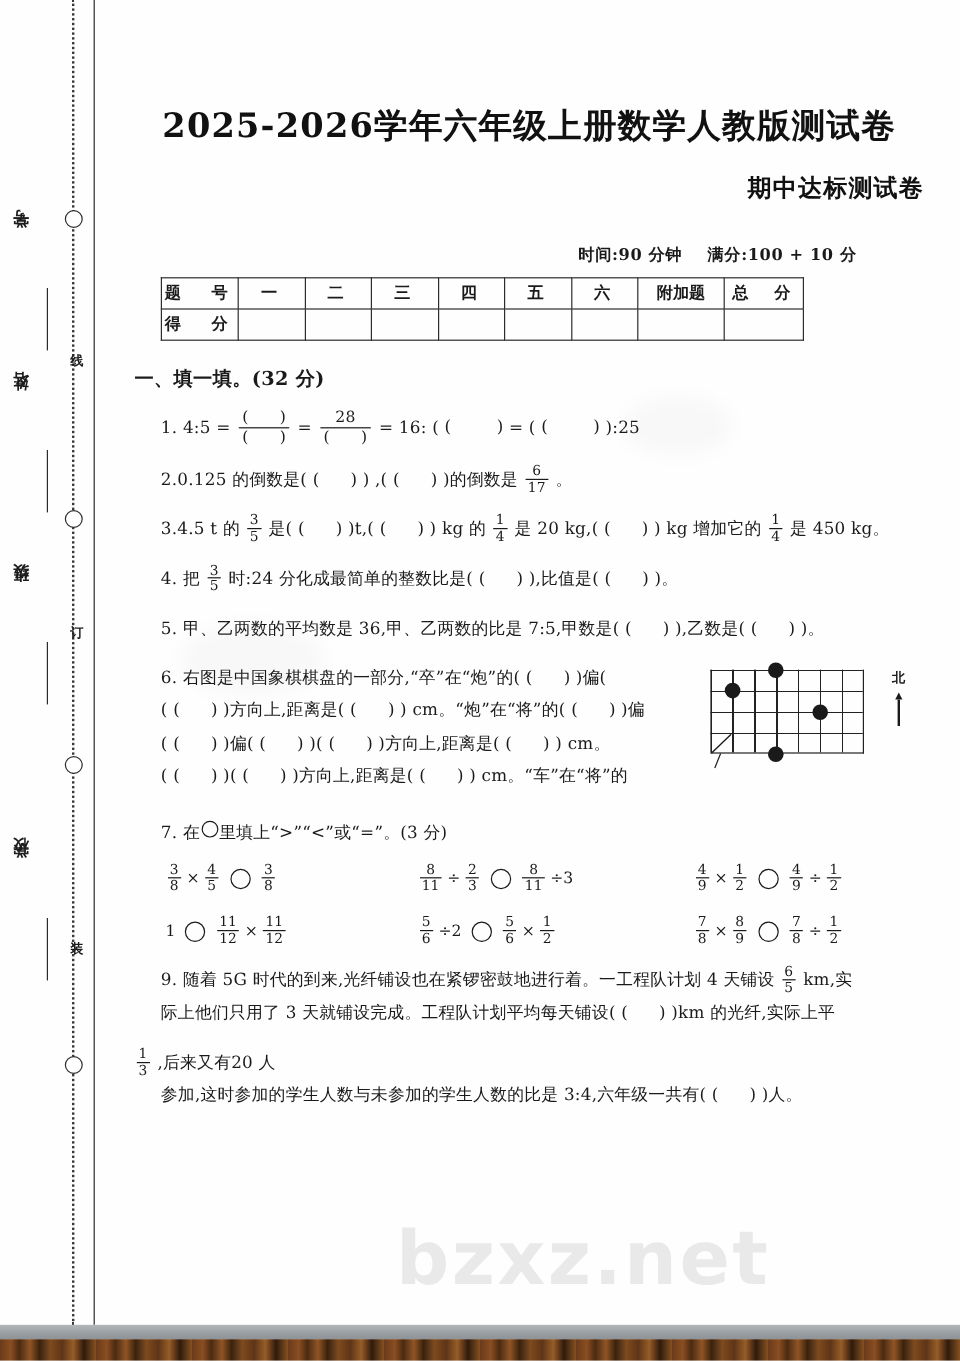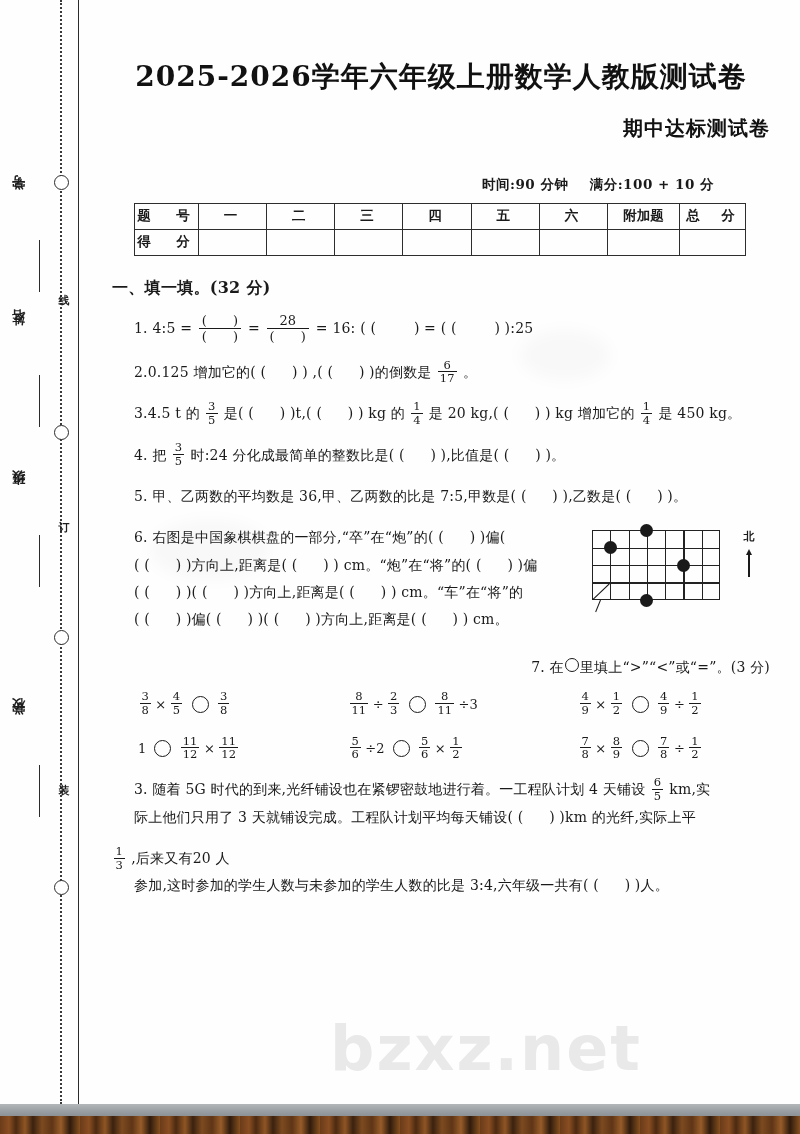--- a/index.html
+++ b/index.html
@@ -81,21 +81,21 @@
   }
 
   
   #content {
     position:absolute; left:96px; top:0; width:704px; height:1104px;
     padding:0 30px 0 16px;
   }
 
   
   #title-main {
-    margin-top:58px;
+    margin-top:86px;
     text-align:center;
     font-family:"DejaVu Serif","Liberation Serif",serif;
     font-weight:700;
     font-size:28px;
     letter-spacing:1px;
     color:#111;
   }
   #title-sub {
     margin-top:16px;
     text-align:right;
@@ -111,21 +111,21 @@
     text-align:right;
     font-size:13.5px; font-weight:700;
     padding-right:56px;
     letter-spacing:0.5px;
   }
   #meta-line span { margin-left:16px; }
 
   
   #score-table {
     margin:9px 0 0 22px;
-    width:612px;
+    width:536px;
     border-collapse:collapse;
     table-layout:fixed;
   }
   #score-table td {
     border:1.1px solid #2d2d2d;
     height:26px;
     text-align:center;
     vertical-align:middle;
     font-size:13.5px;
     font-weight:700;
@@ -355,21 +355,21 @@
         <span class="d">(&nbsp;&nbsp;&nbsp;&nbsp;&nbsp;&nbsp;)</span>
       </span>
       <span>= 16: (</span>
       <span class="blk wide" style="letter-spacing:0"><i></i></span>
       <span>= (</span>
       <span class="blk wide" style="letter-spacing:0"><i></i></span>
       <span>):25</span>
     </div>
 
     <div class="q q-indent">
-      <span>2.0.125 增加它的(</span>
+      <span>2.0.125 的倒数是(</span>
       <span class="blk" style="letter-spacing:0"><i></i></span>
       <span>) ,(</span>
       <span class="blk" style="letter-spacing:0"><i></i></span>
       <span>)的倒数是</span>
       <span class="frac">
         <span class="n">6</span>
         <span class="d">17</span>
       </span>
       <span>。</span>
     </div>
@@ -431,36 +431,36 @@
         <span class="blk" style="letter-spacing:0"><i></i></span>
         <span>)方向上,距离是(</span>
         <span class="blk" style="letter-spacing:0"><i></i></span>
         <span>) cm。“炮”在“将”的(</span>
         <span class="blk" style="letter-spacing:0"><i></i></span>
         <span>)偏</span>
       </div>
       <div>
         <span>(</span>
         <span class="blk" style="letter-spacing:0"><i></i></span>
+        <span>)偏(</span>
+        <span class="blk" style="letter-spacing:0"><i></i></span>
         <span>)(</span>
         <span class="blk" style="letter-spacing:0"><i></i></span>
         <span>)方向上,距离是(</span>
         <span class="blk" style="letter-spacing:0"><i></i></span>
-        <span>) cm。“车”在“将”的</span>
+        <span>) cm。</span>
       </div>
       <div>
         <span>(</span>
         <span class="blk" style="letter-spacing:0"><i></i></span>
-        <span>)偏(</span>
-        <span class="blk" style="letter-spacing:0"><i></i></span>
         <span>)(</span>
         <span class="blk" style="letter-spacing:0"><i></i></span>
         <span>)方向上,距离是(</span>
         <span class="blk" style="letter-spacing:0"><i></i></span>
-        <span>) cm。</span>
+        <span>) cm。“车”在“将”的</span>
       </div>
 
       <div id="chess-fig">
         <div id="chess-wrap">
           <div id="chess-board"></div>
 
           <div class="piece" style="left:17.8px;  top:15.0px;"></div>
           <div class="piece" style="left:54.3px;  top:-2.5px;"></div>
           <div class="piece" style="left:90.9px;  top:32.5px;"></div>
           <div class="piece" style="left:54.3px;  top:67.5px;"></div>
@@ -472,21 +472,21 @@
 
           <div id="north">
             <span>北</span>
             <span class="arrow"></span>
             <span class="stem"></span>
           </div>
         </div>
       </div>
     </div>
 
-    <div class="q q-indent" style="margin-top:20px;text-align:right;">
+    <div class="q q-indent" style="margin-top:20px;">
       <span>7. 在</span><span class="circ" style="width:14px;height:14px;margin:0 1px;"></span><span>里填上“&gt;”“&lt;”或“=”。(3 分)</span>
     </div>
 
     <div id="cmp-grid">
 
       <div class="cmp">
         <span class="frac">
             <span class="n">3</span>
             <span class="d">8</span>
           </span>
@@ -593,21 +593,21 @@
         <span class="frac">
             <span class="n">1</span>
             <span class="d">2</span>
           </span>
       </div>
     </div>
 
 
     <div class="q q-indent">
       <div>
-        <span>3. 随着 5G 时代的到来,光纤铺设也在紧锣密鼓地进行着。一工程队计划 4 天铺设</span>
+        <span>9. 随着 5G 时代的到来,光纤铺设也在紧锣密鼓地进行着。一工程队计划 4 天铺设</span>
         <span class="frac">
           <span class="n">6</span>
           <span class="d">5</span>
         </span>
         <span> km,实</span>
       </div>
       <div>
         <span>际上他们只用了 3 天就铺设完成。工程队计划平均每天铺设(</span>
         <span class="blk" style="letter-spacing:0"><i></i></span>
         <span>)km 的光纤,实际上平</span>

